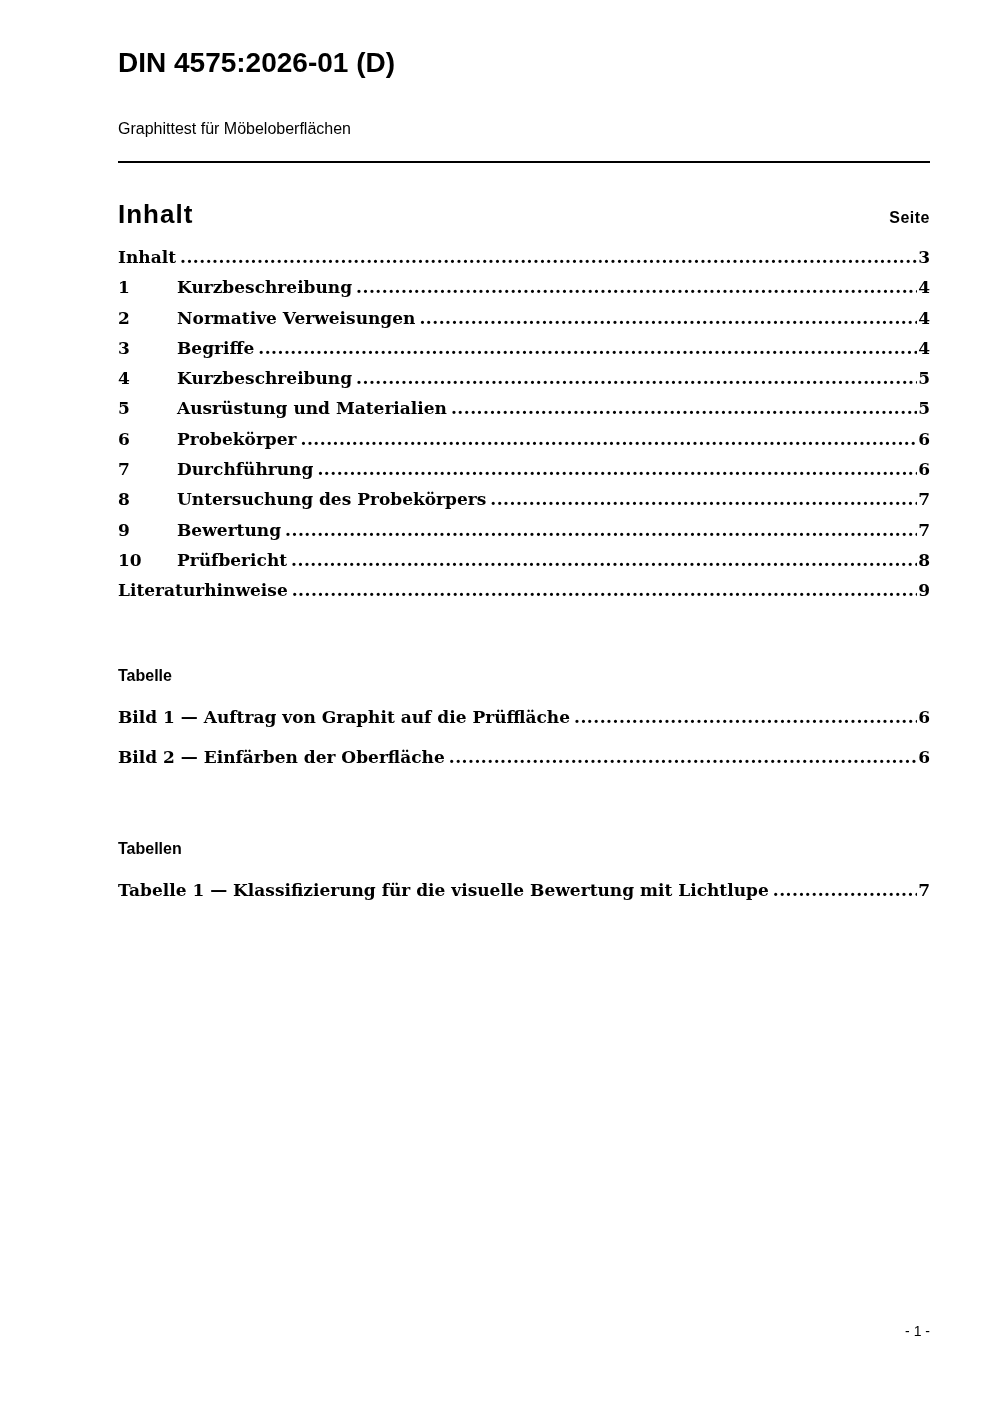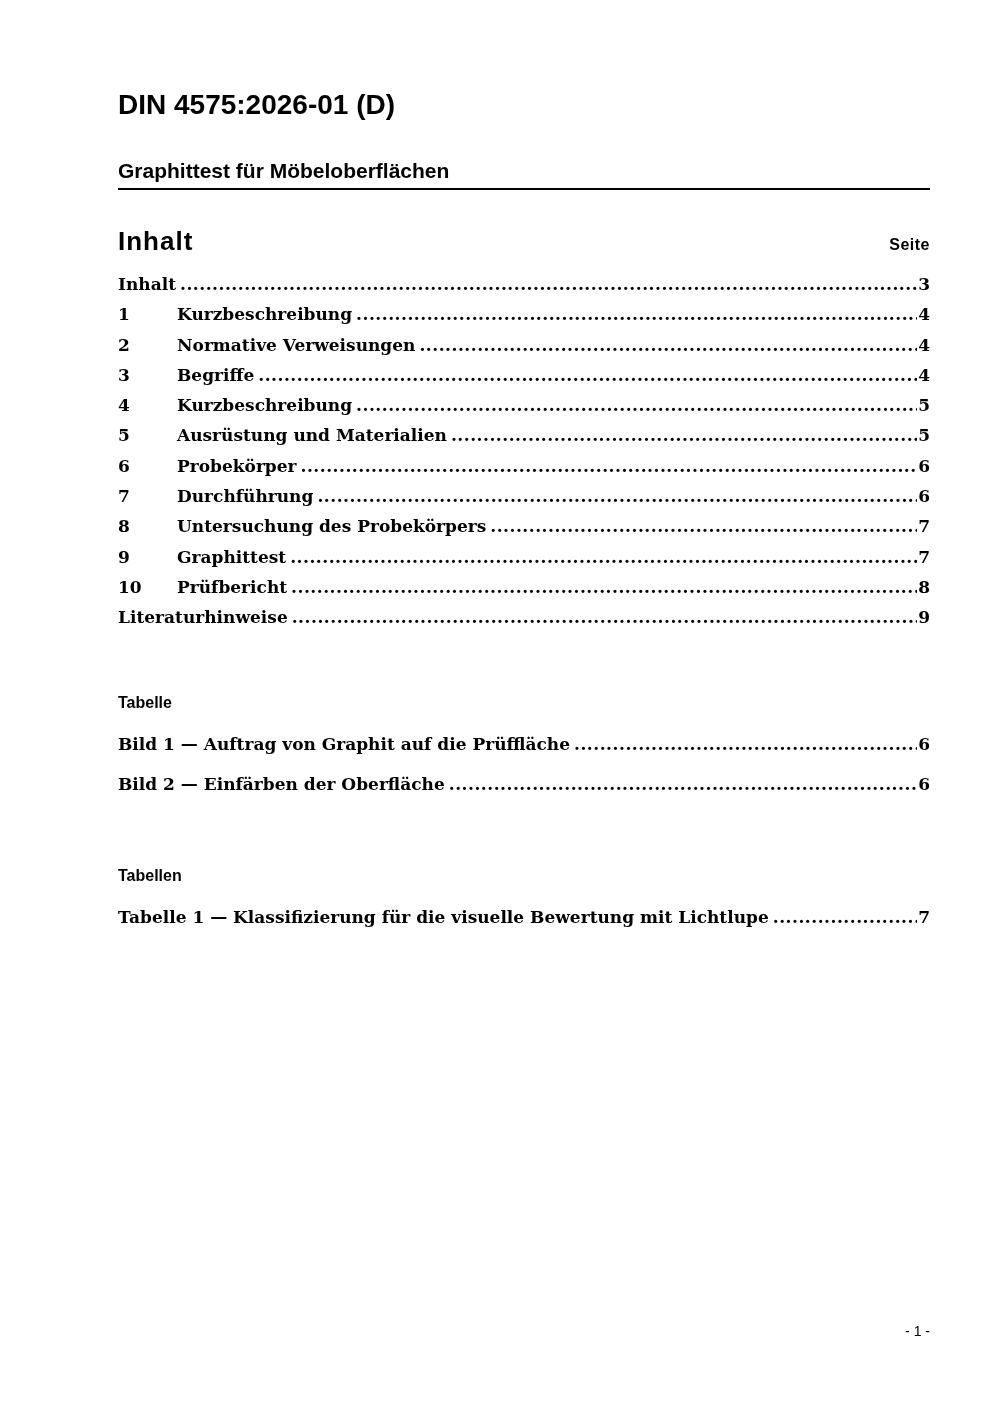--- a/index.html
+++ b/index.html
@@ -11,29 +11,29 @@
     background: #ffffff;
     color: #000000;
     padding: 0 62px 0 118px;
     overflow: hidden;
   }
   .doc-title {
     font-family: "Liberation Sans", sans-serif;
     font-weight: bold;
     font-size: 28px;
     line-height: 30px;
-    padding-top: 90px;
+    padding-top: 48px;
   }
   .doc-subtitle {
     font-family: "Liberation Sans", sans-serif;
-    font-weight: bold;
-    font-size: 21px;
+    font-weight: normal;
+    font-size: 16px;
     line-height: 24px;
     margin-top: 39px;
-    padding-bottom: 5px;
+    padding-bottom: 20px;
     border-bottom: 2px solid #000000;
   }
   .toc-header {
     display: flex;
     justify-content: space-between;
     align-items: baseline;
     margin-top: 36px;
     font-family: "Liberation Sans", sans-serif;
     font-weight: bold;
     gap: 40px;
@@ -164,21 +164,21 @@
       <span class="toc-page">6</span>
     </div>
     <div class="toc-row">
       <span class="toc-num">8</span>
       <span class="toc-title">Untersuchung des Probekörpers</span>
       <span class="dot-leader"></span>
       <span class="toc-page">7</span>
     </div>
     <div class="toc-row">
       <span class="toc-num">9</span>
-      <span class="toc-title">Graphittest</span>
+      <span class="toc-title">Bewertung</span>
       <span class="dot-leader"></span>
       <span class="toc-page">7</span>
     </div>
     <div class="toc-row">
       <span class="toc-num">10</span>
       <span class="toc-title">Prüfbericht</span>
       <span class="dot-leader"></span>
       <span class="toc-page">8</span>
     </div>
     <div class="toc-row">

